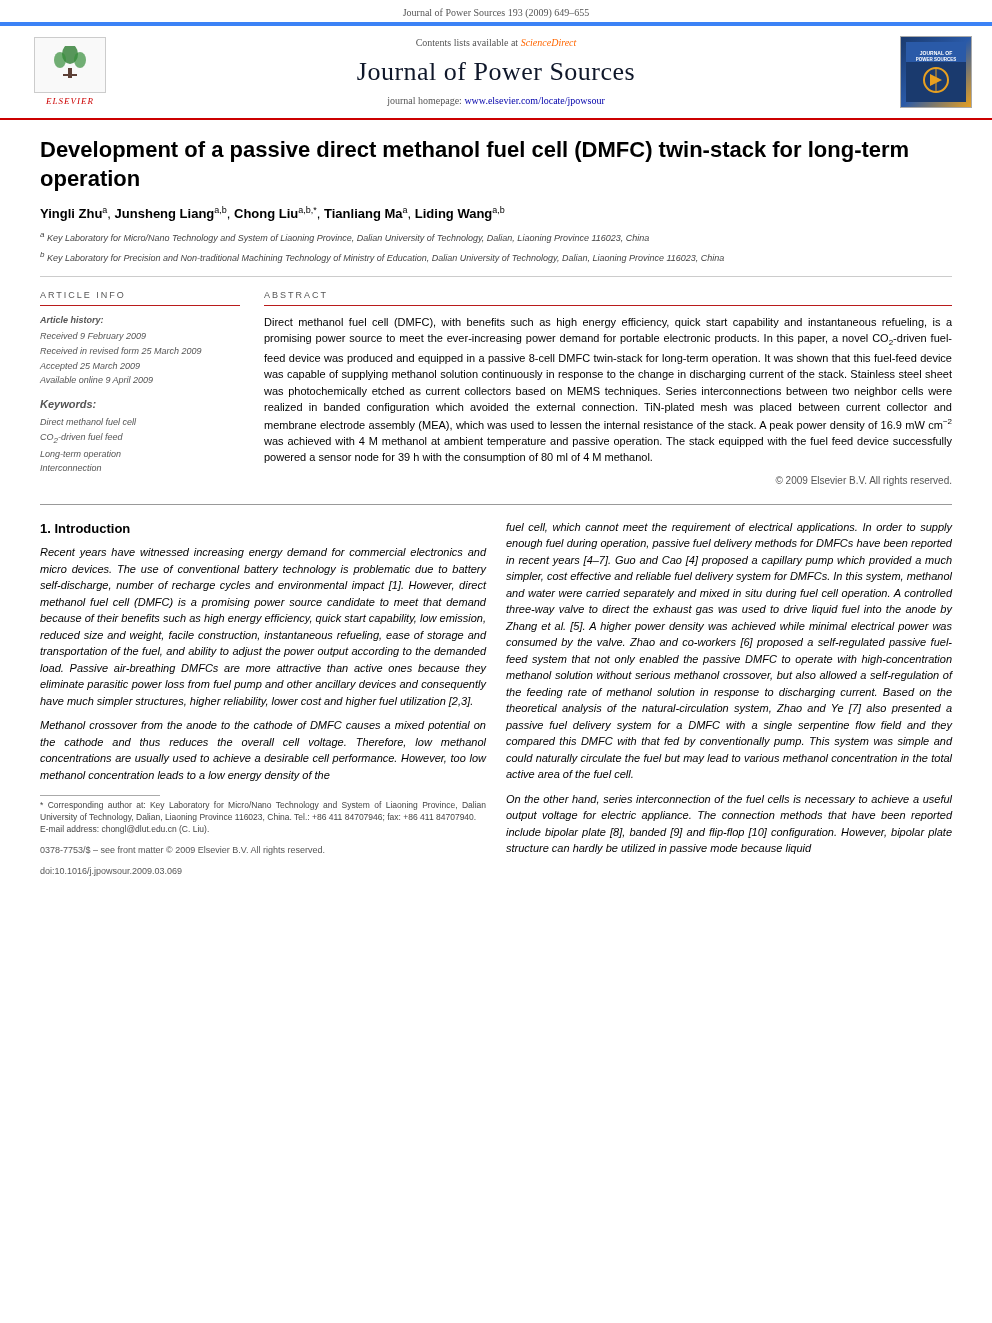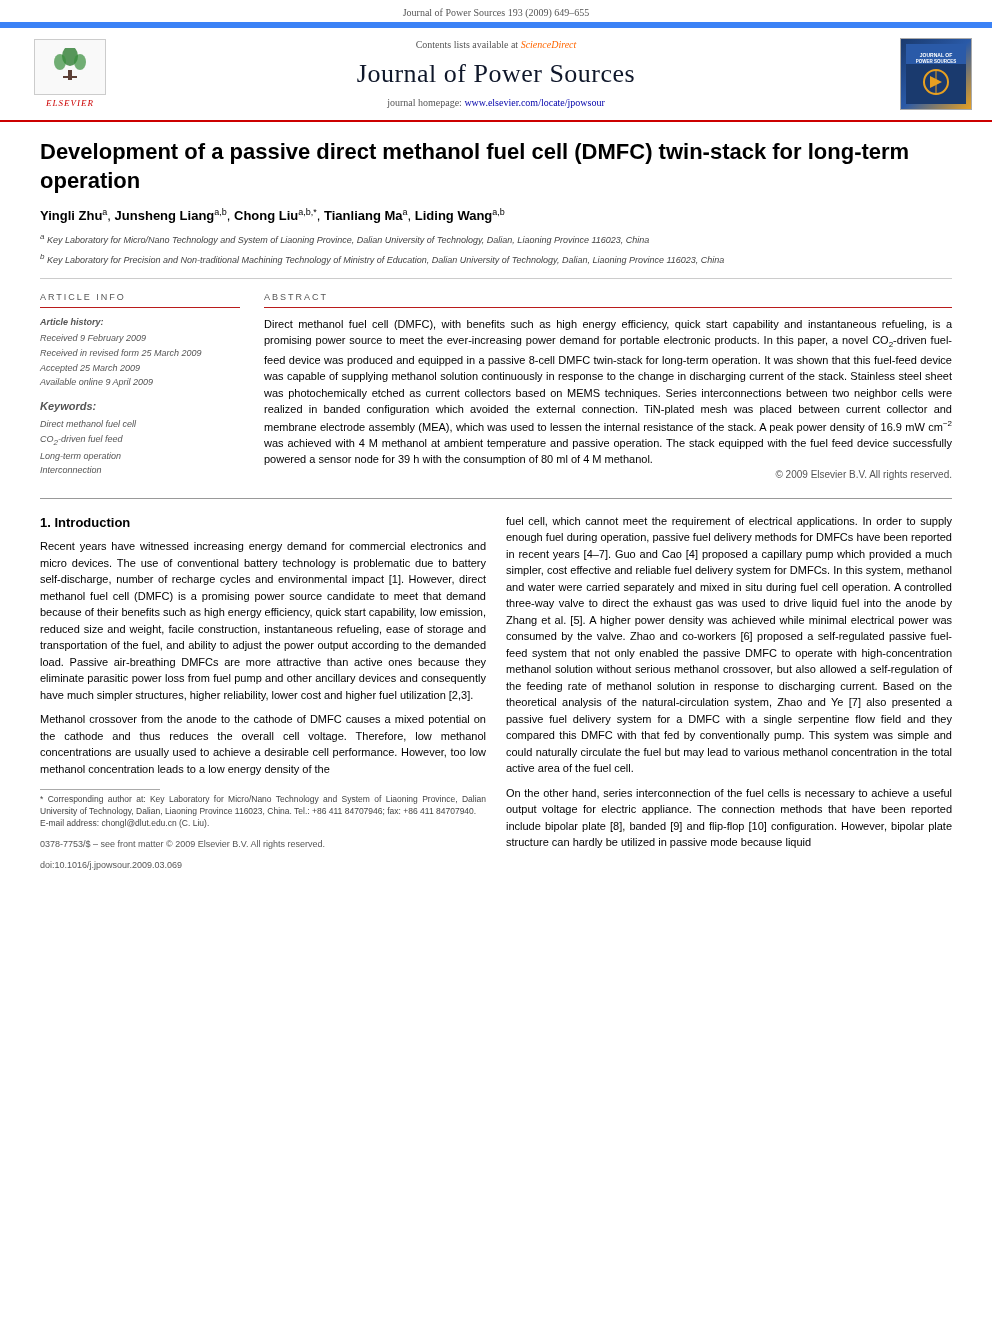--- a/index.html
+++ b/index.html
@@ -12,21 +12,21 @@
       font-size: 13px;
       line-height: 1.4;
     }
 
     
     .top-bar {
       text-align: center;
       font-size: 10px;
       color: #555;
       padding: 6px 0 2px 0;
-      border-bottom: 6px solid #3b82f6;
+      border-bottom: 4px solid #3b82f6;
     }
 
     
     .journal-header {
       display: flex;
       align-items: center;
       justify-content: space-between;
       padding: 10px 20px;
       border-bottom: 2px solid #c00;
     }
@@ -242,21 +242,21 @@
       color: #000;
       line-height: 1.5;
       text-align: justify;
       font-family: Arial, sans-serif;
     }
 
     .copyright-line {
       font-size: 10px;
       color: #555;
       text-align: right;
-      margin-top: 0;
+      margin-top: 8px;
       font-family: Arial, sans-serif;
     }
 
     
     .body-divider {
       border: none;
       border-top: 1px solid #999;
       margin: 8px 0 14px 0;
     }
 
@@ -280,20 +280,21 @@
       color: #000;
       margin-bottom: 6px;
       font-family: Liberation Sans, sans-serif;
     }
 
     .body-para {
       margin-bottom: 8px;
       font-size: 11px;
       line-height: 1.5;
       text-align: justify;
+      font-style: italic;
     }
 
     .footnote-divider {
       border: none;
       border-top: 1px solid #aaa;
       margin-top: 12px;
       margin-bottom: 4px;
       width: 120px;
     }
 

